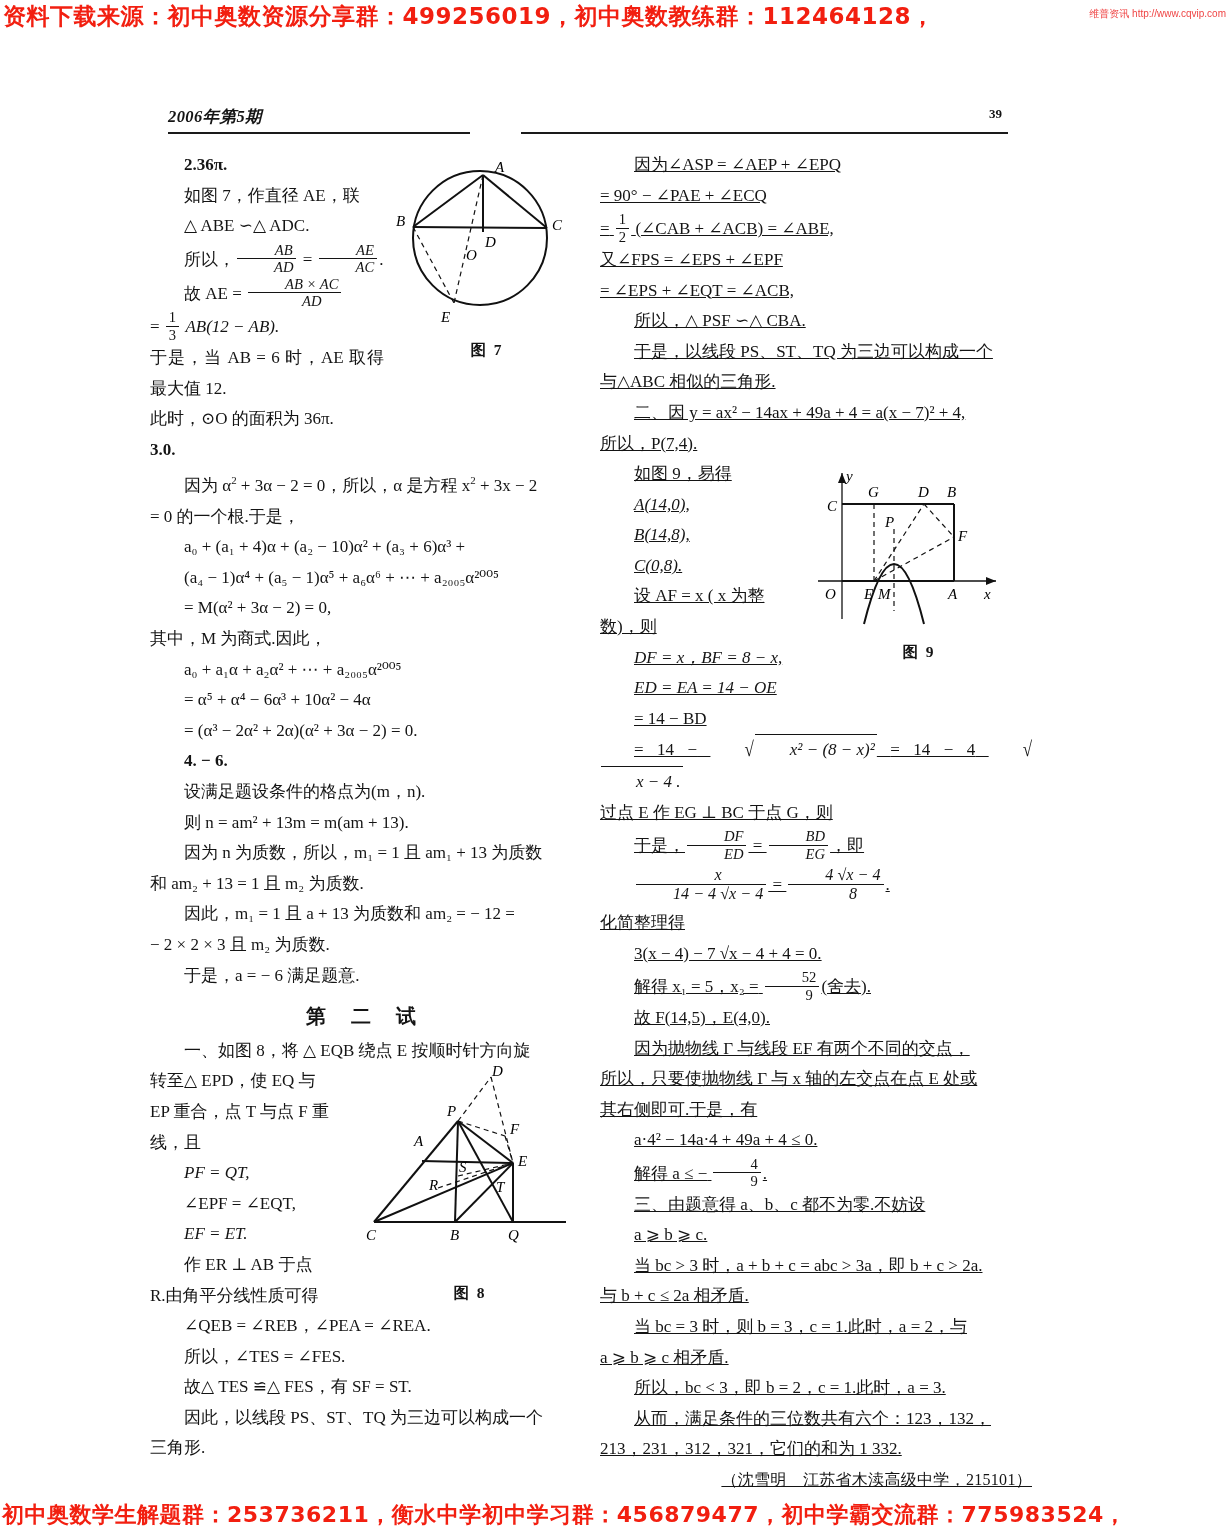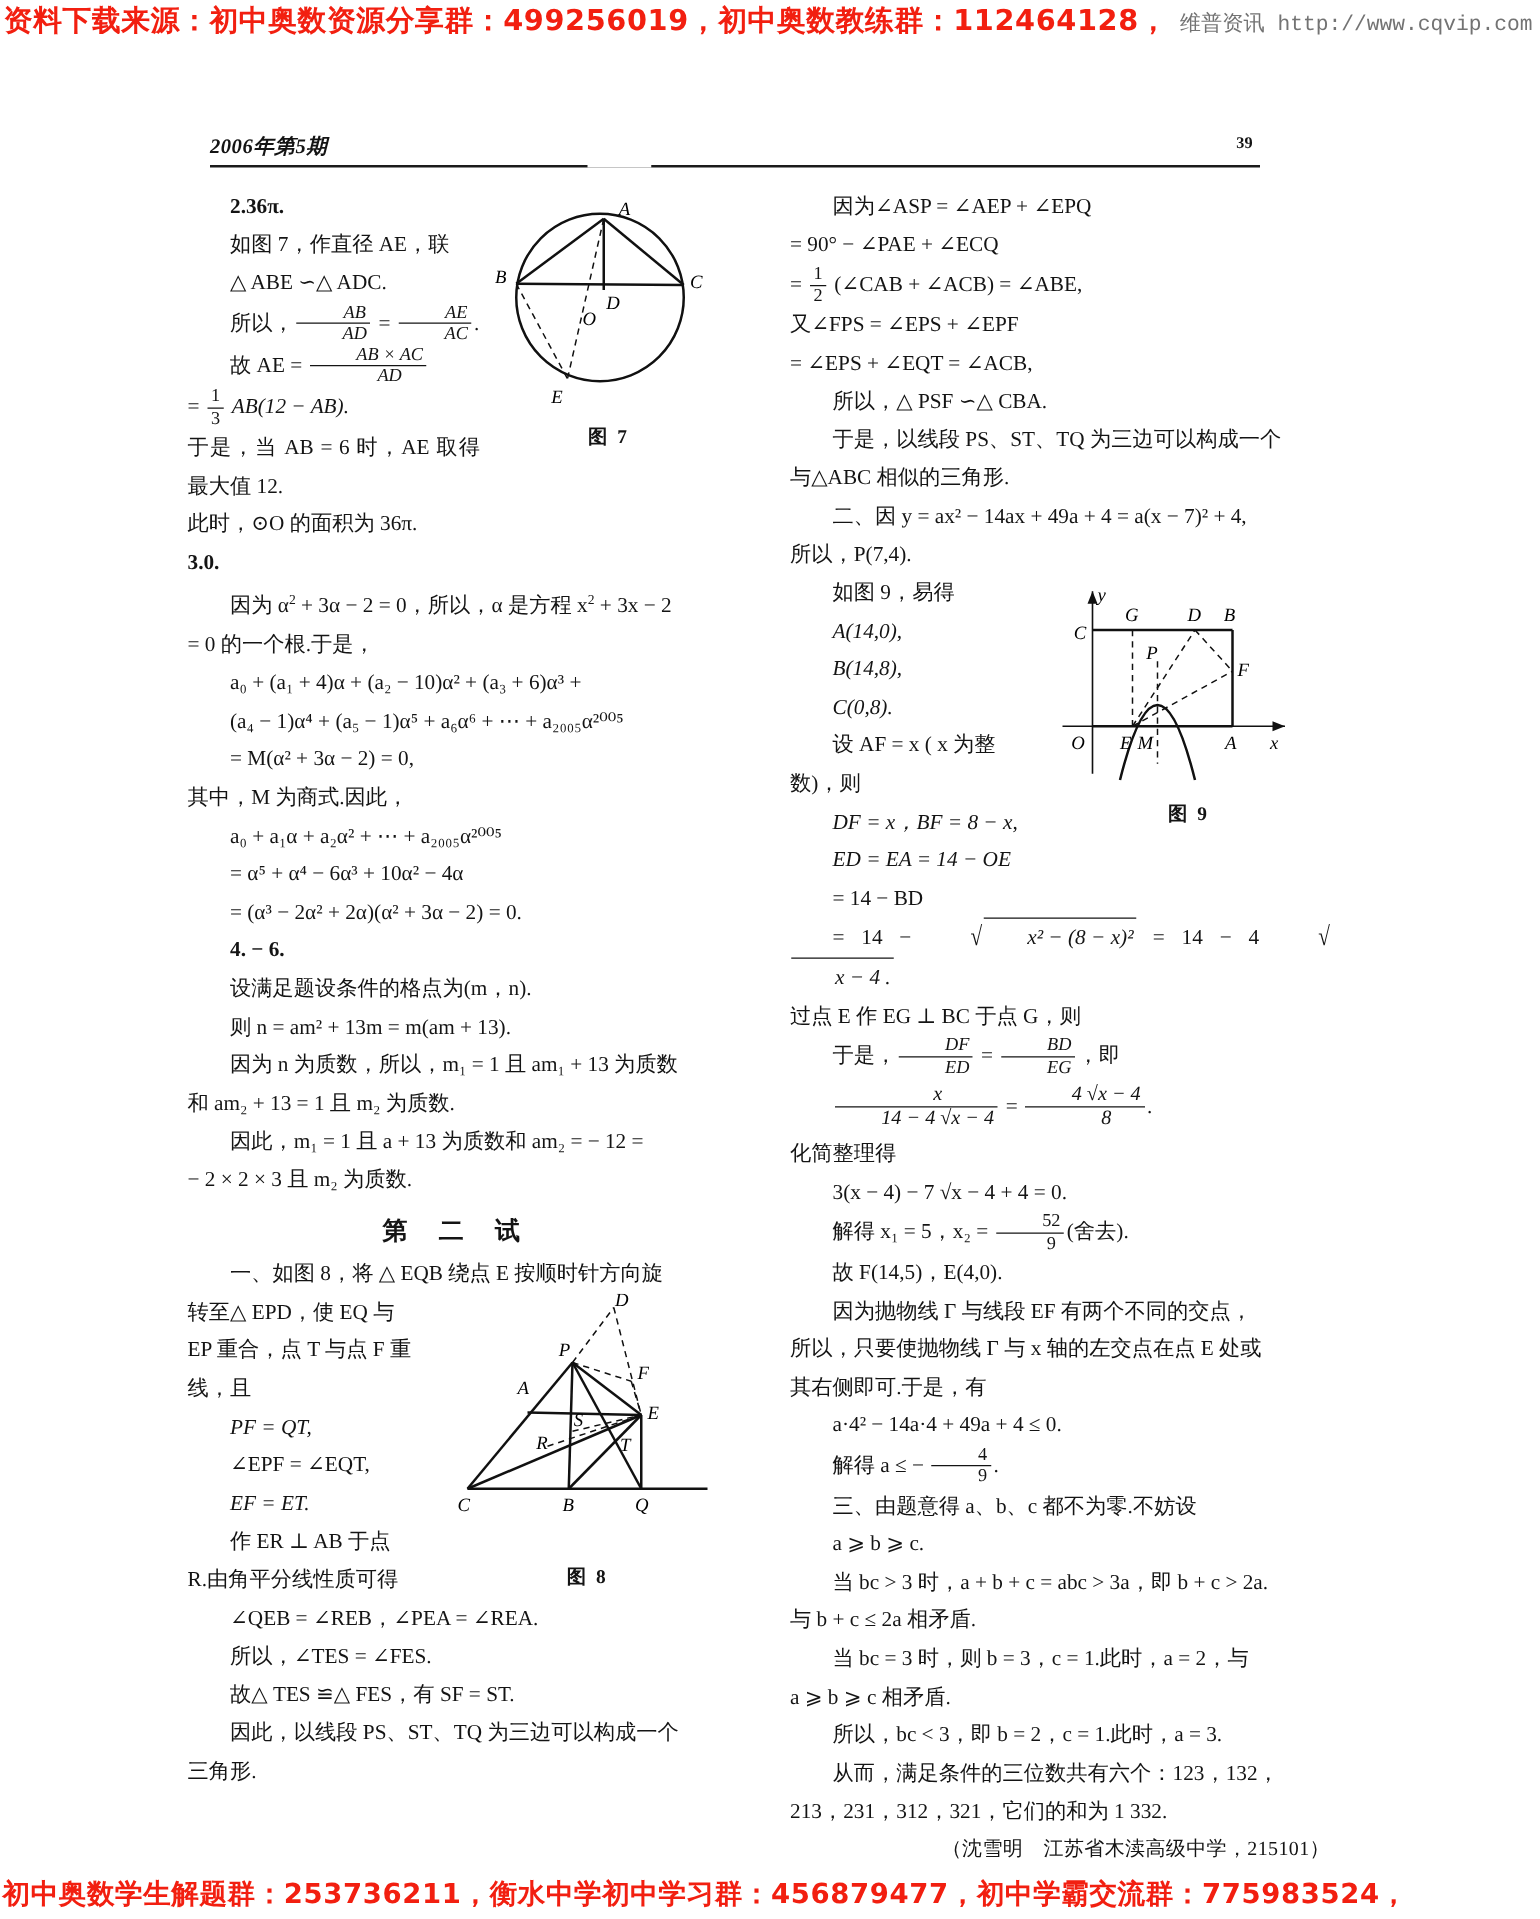--- a/index.html
+++ b/index.html
@@ -34,23 +34,23 @@
   }
   #banner-bottom {
     top: 1500px;
     font-size: 22px;
     padding-left: 2px;
   }
   #cqvip-mark {
     position: absolute;
     right: 6px;
     top: 7px;
-    font-size: 17px;
-    color: #737373;
-    font-family: Liberation Mono, monospace;
+    font-size: 10px;
+    color: #ef4444;
+    font-family: Liberation Sans, sans-serif;
     white-space: nowrap;
   }
 
   
   #runhead {
     position: absolute;
     left: 168px;
     top: 106px;
     width: 840px;
     height: 34px;
@@ -93,21 +93,21 @@
   
   .col {
     position: absolute;
     top: 150px;
     width: 432px;
     font-size: 17px;
     line-height: 30.6px;
     text-align: justify;
   }
   #col-left  { left: 150px; }
-  #col-right { left: 632px; }
+  #col-right { left: 600px; text-decoration: underline; }
 
   .col p { margin: 0; }
   .ind  { text-indent: 34px; }
   .noind { text-indent: 0; }
 
   .it   { font-style: italic; }
   .bold { font-weight: bold; }
 
   .section-title {
     text-align: center;
@@ -223,20 +223,21 @@
   <p class="ind">= α⁵ + α⁴ − 6α³ + 10α² − 4α</p>
   <p class="ind">= (α³ − 2α² + 2α)(α² + 3α − 2) = 0.</p>
 
   <p class="ind bold">4. − 6.</p>
   <p class="ind">设满足题设条件的格点为(m，n).</p>
   <p class="ind">则 n = am² + 13m = m(am + 13).</p>
   <p class="ind">因为 n 为质数，所以，m₁ = 1 且 am₁ + 13 为质数</p>
   <p class="noind">和 am₂ + 13 = 1 且 m₂ 为质数.</p>
   <p class="ind">因此，m₁ = 1 且 a + 13 为质数和 am₂ = − 12 =</p>
   <p class="noind">− 2 × 2 × 3 且 m₂ 为质数.</p>
+  <p class="ind">于是，a = − 6 满足题意.</p>
 
   <div class="section-title">第 二 试</div>
 
   <p class="ind">一、如图 8，将 △ EQB 绕点 E 按顺时针方向旋</p>
 
   <div class="fig-float-right fig-wrap">
     <svg width="224" height="212" viewBox="0 0 224 212">
       <line x1="16" y1="156" x2="208" y2="156" class="stroke"></line>
       <line x1="16" y1="156" x2="100" y2="55" class="stroke"></line>
       <line x1="16" y1="156" x2="155" y2="97" class="stroke"></line>

